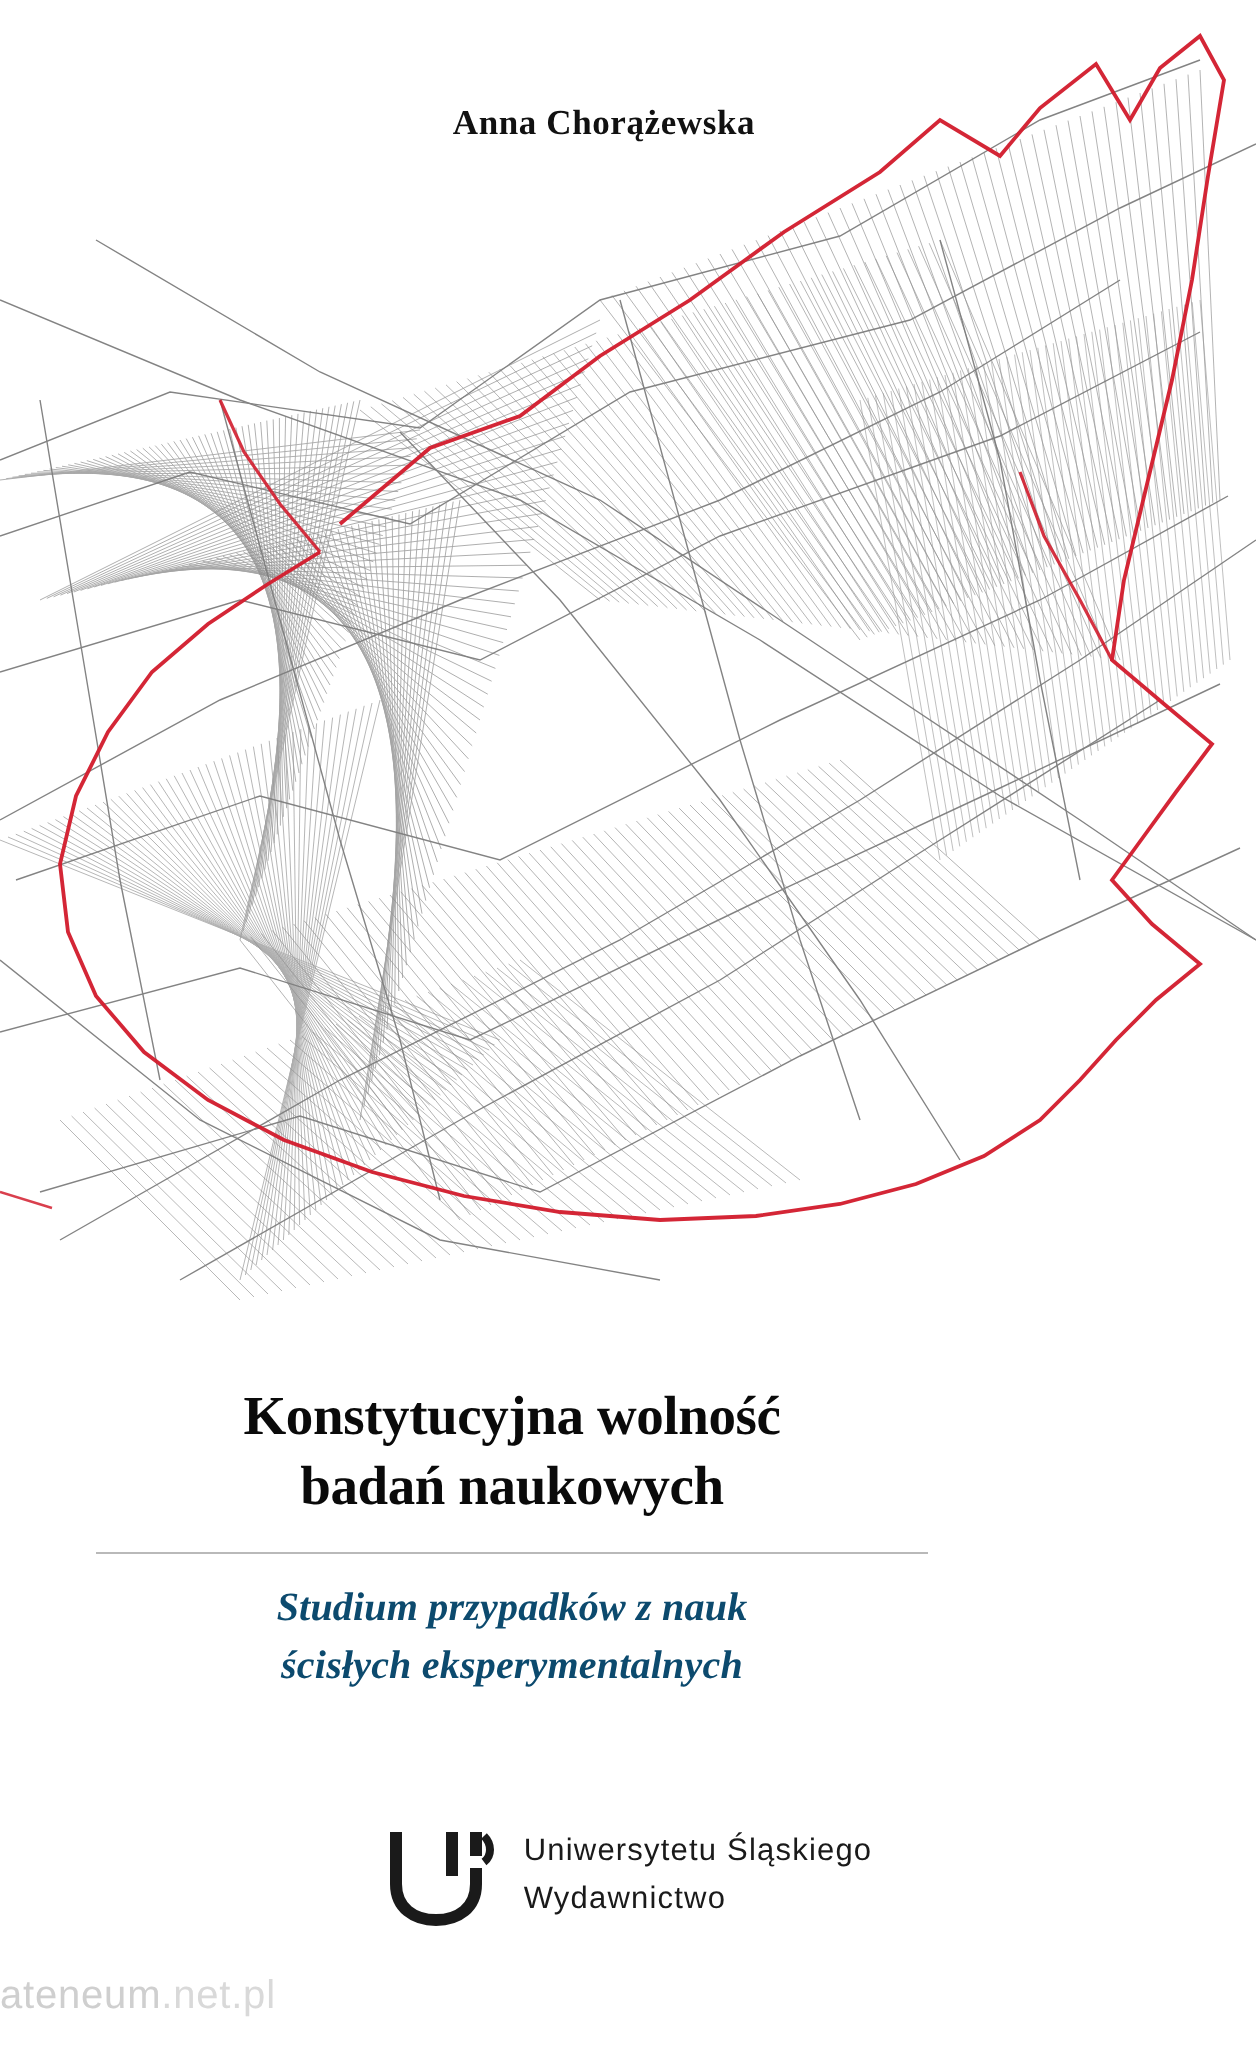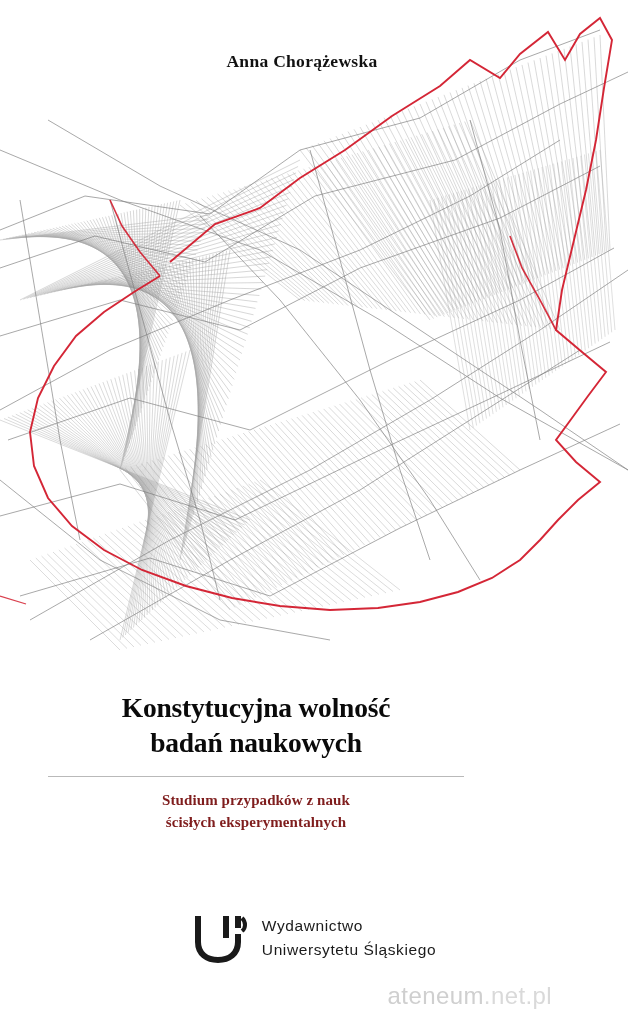--- a/index.html
+++ b/index.html
@@ -70,24 +70,25 @@
   }
   .title-rule {
     width: 416px;
     height: 1px;
     background: #b9b9b9;
     margin: 16px auto 13px auto;
   }
   .subtitle {
     font-family: "Liberation Serif", serif;
     font-weight: bold;
-    font-size: 15px;
-    color: #7f1d1d;
+    font-size: 20px;
+    color: #0c4a6e;
     line-height: 1.42;
     letter-spacing: 0.1px;
+    font-style: italic;
   }
   
   .publisher {
     position: absolute;
     top: 912px;
     left: 0;
     width: 628px;
     display: flex;
     justify-content: center;
     align-items: center;
@@ -106,23 +107,23 @@
     line-height: 1.52;
     letter-spacing: 0.6px;
     text-align: left;
   }
   
   .watermark {
     position: absolute;
     bottom: 14px;
     left: 0;
     width: 552px;
-    text-align: right;
+    text-align: left;
     font-family: "Liberation Sans", sans-serif;
-    font-size: 24px;
+    font-size: 20px;
     color: #cfcfcf;
     letter-spacing: 0.4px;
     z-index: 6;
   }
   .watermark .wm-b { color: #d9d9d9; }
 </style>
 </head>
 <body>
 
 <div class="cover">
@@ -625,22 +626,22 @@
   </div>
 
   <div class="publisher">
     <svg class="publisher-logo" viewBox="0 0 58 52" xmlns="http://www.w3.org/2000/svg">
       <path d="M6 4 L6 30 C6 42 15 48 26 48 C37 48 46 42 46 30 L46 22" fill="none" stroke="#1a1a1a" stroke-width="6" stroke-linecap="butt"></path>
       <path d="M34 4 L34 26" fill="none" stroke="#1a1a1a" stroke-width="6"></path>
       <path d="M46 4 L46 16" fill="none" stroke="#1a1a1a" stroke-width="6"></path>
       <path d="M50 6 C54 10 54 16 50 19" fill="none" stroke="#1a1a1a" stroke-width="4"></path>
     </svg>
     <div class="publisher-text">
+      <div>Uniwersytetu Śląskiego</div>
       <div>Wydawnictwo</div>
-      <div>Uniwersytetu Śląskiego</div>
     </div>
   </div>
 
   <div class="watermark">
     <span>ateneum</span><span class="wm-b">.net.pl</span>
   </div>
 
 </div>
 
 </body></html>

